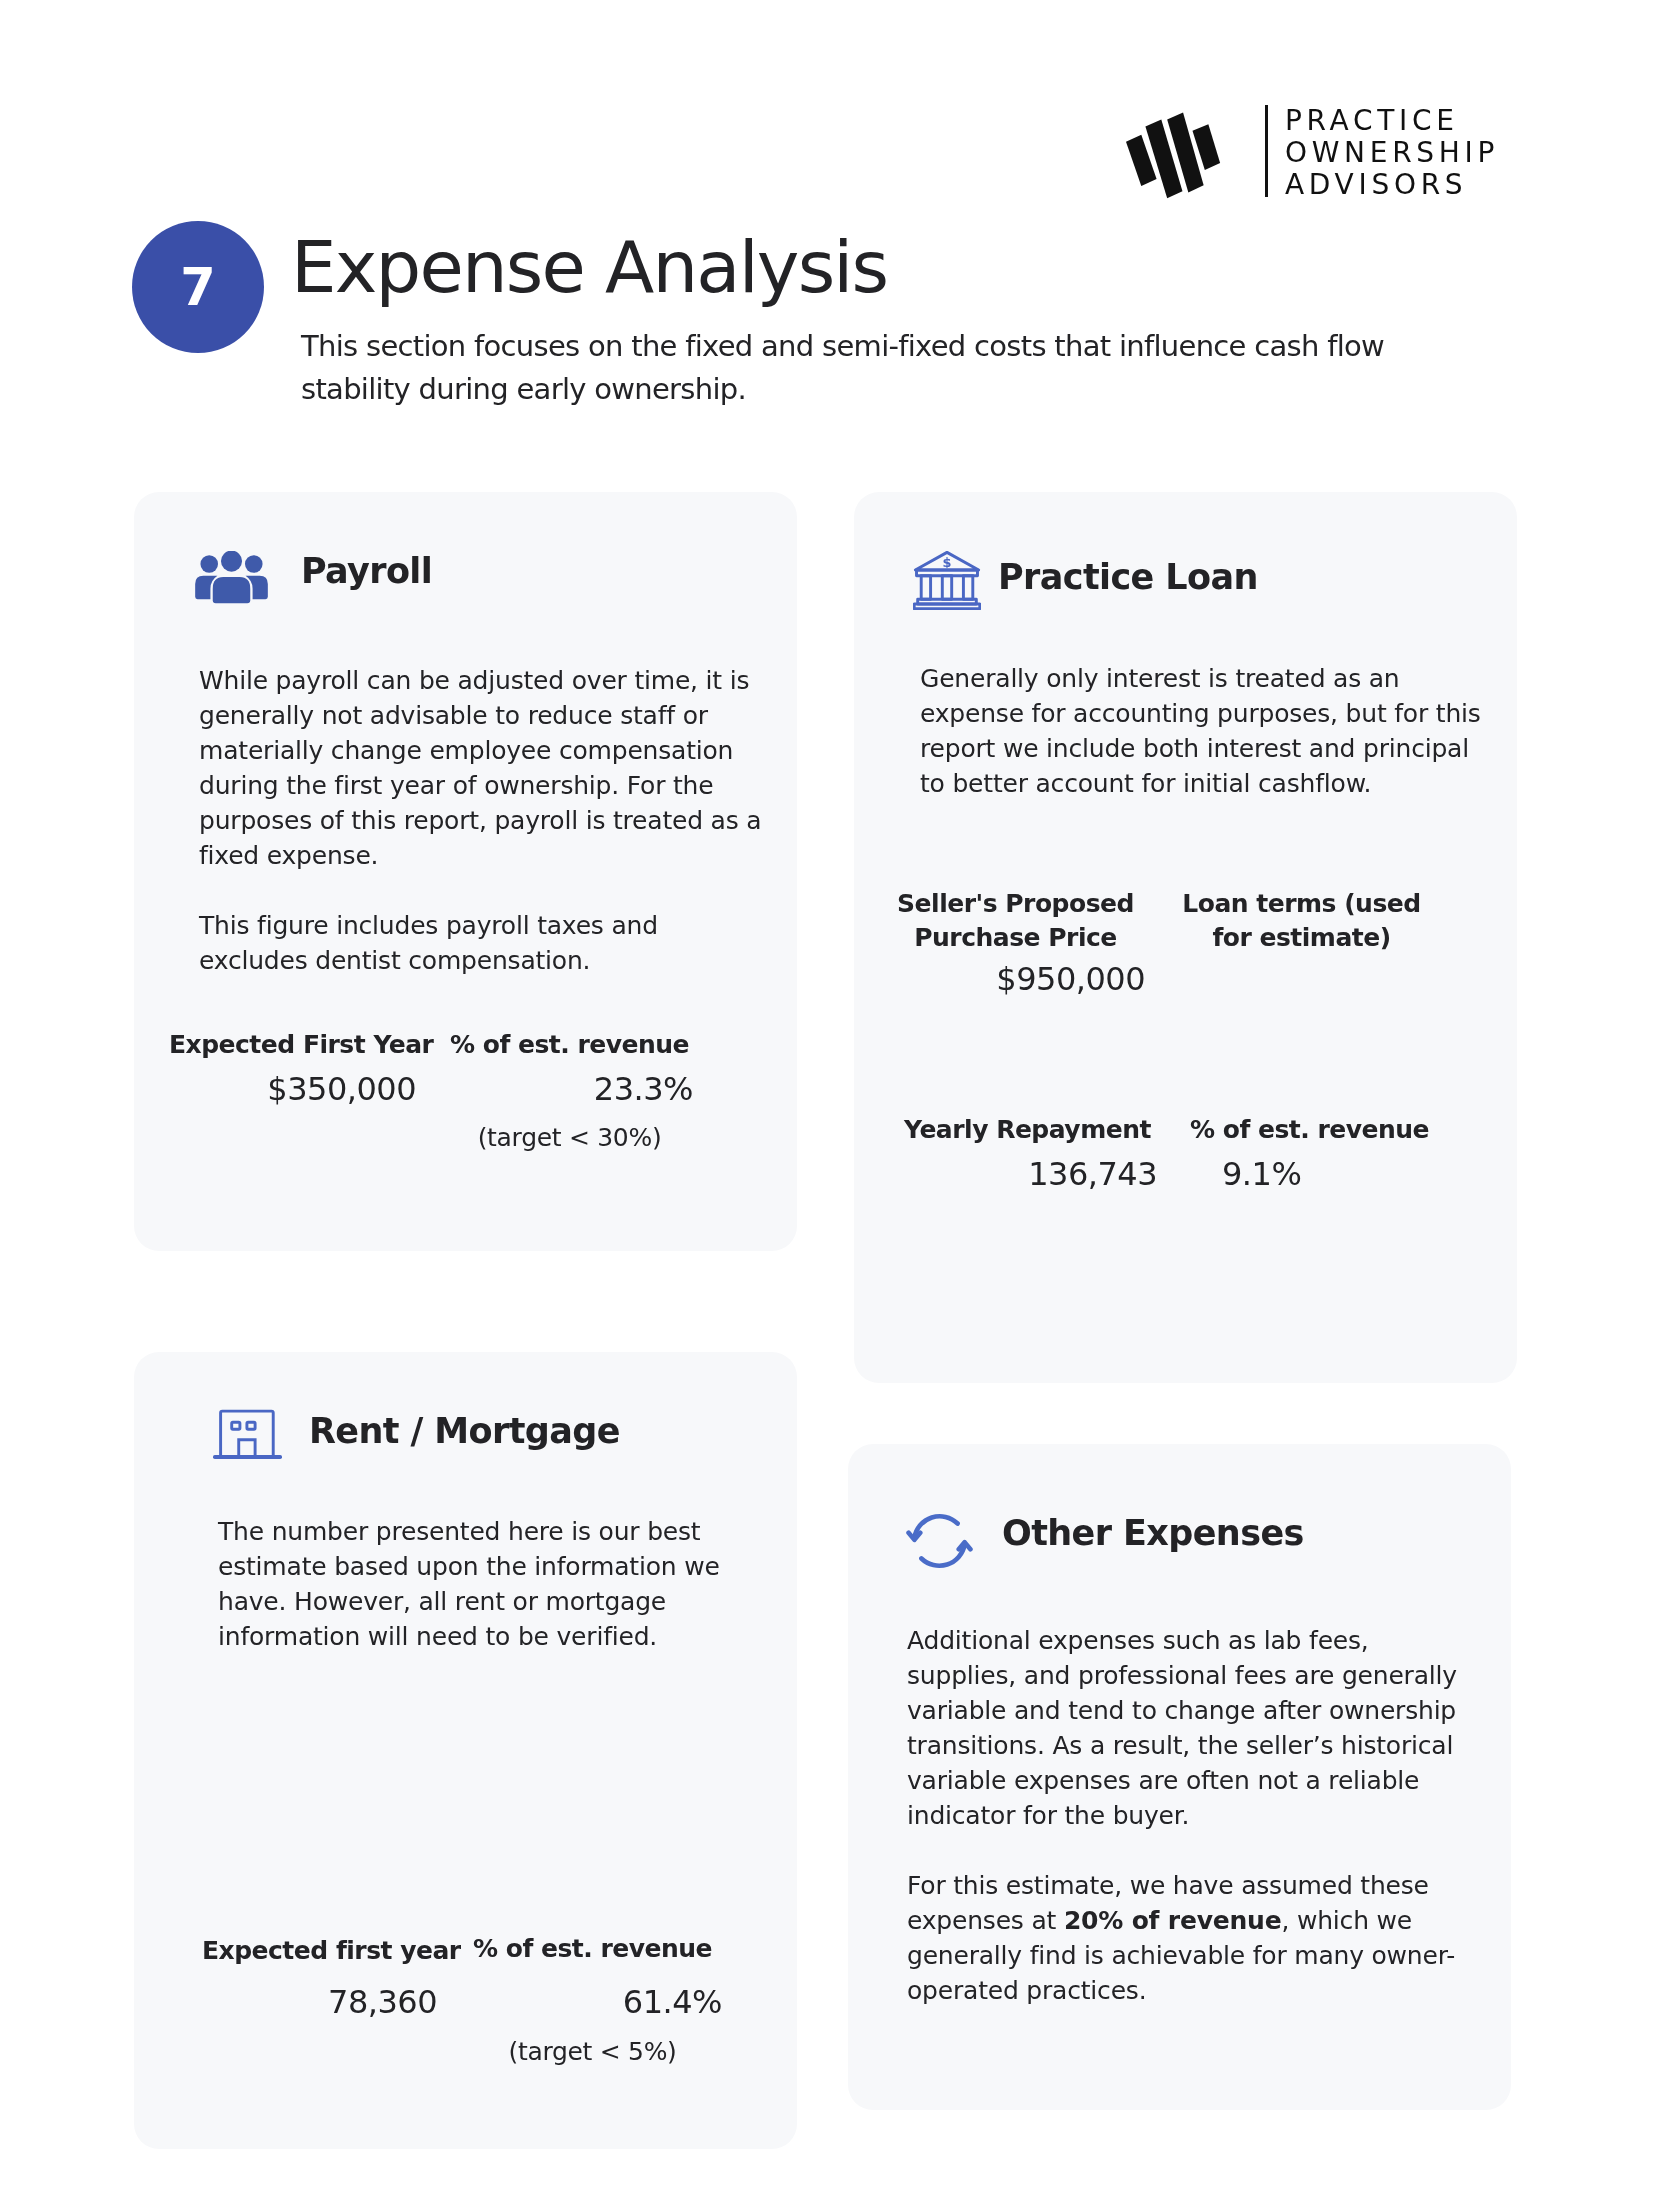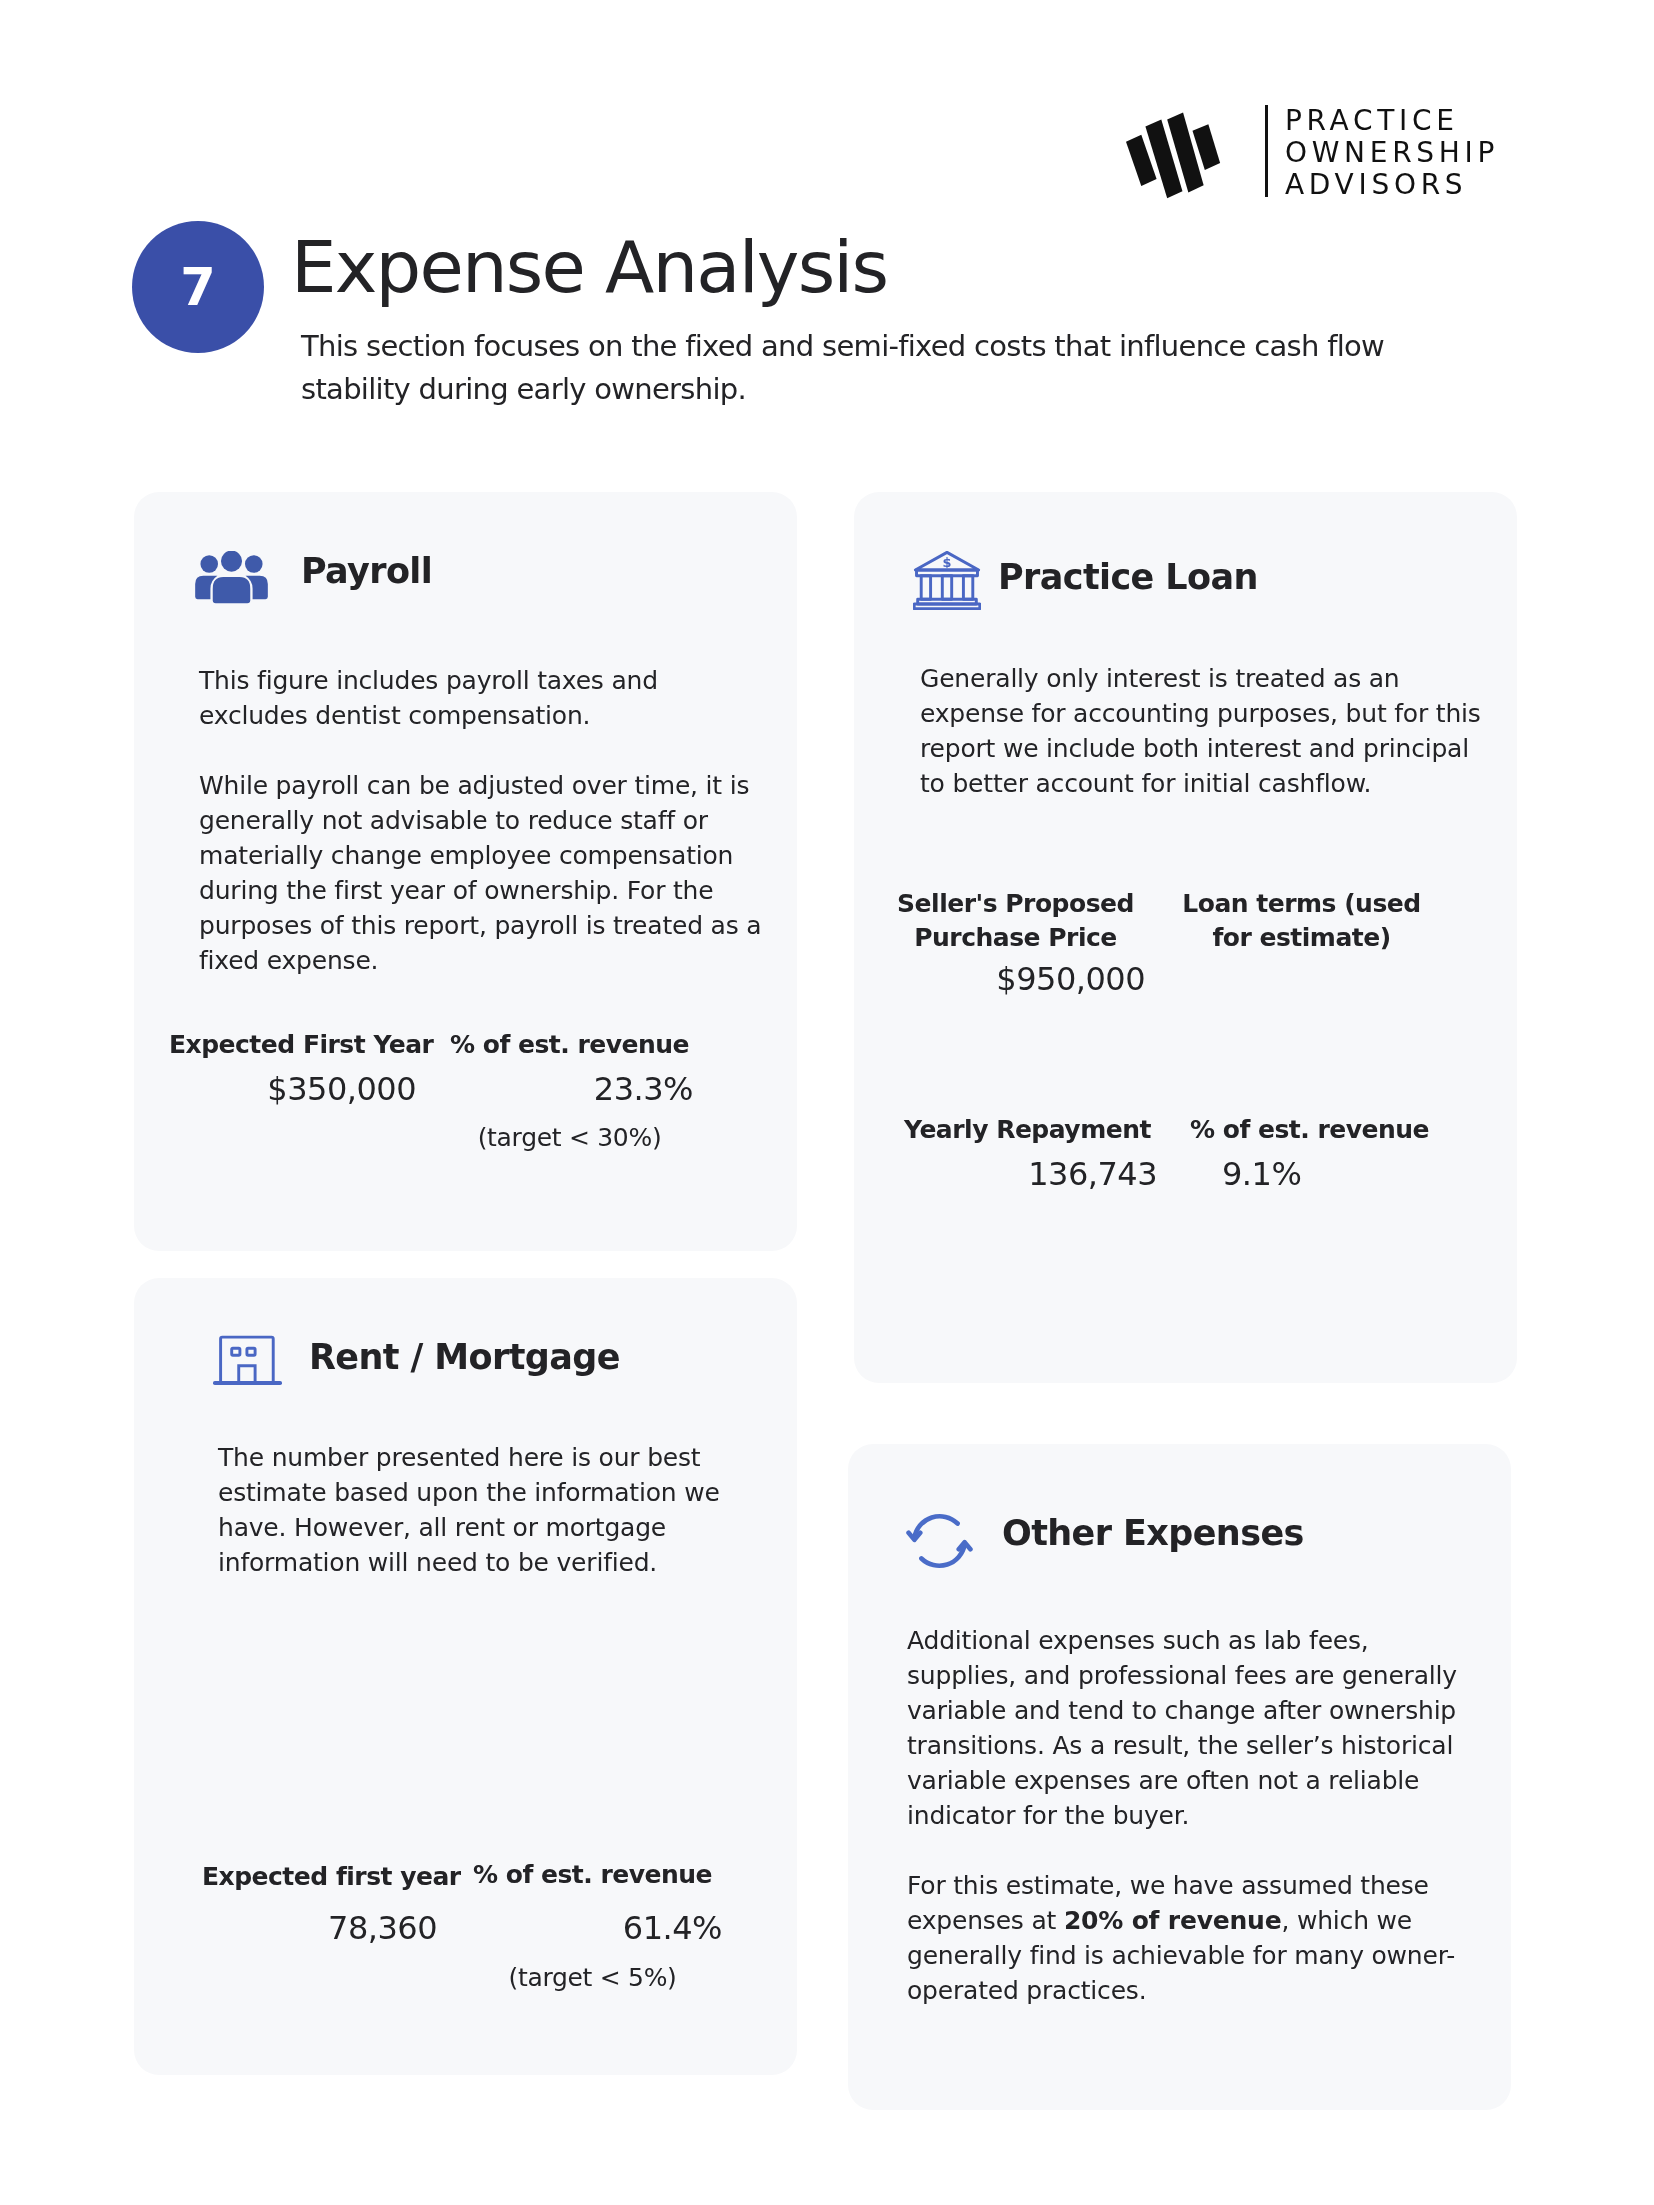--- a/index.html
+++ b/index.html
@@ -15,21 +15,21 @@
 
   
   .badge { position: absolute; left: 132px; top: 221px; width: 132px; height: 132px; border-radius: 50%; background: #3a4fa8; color: #fff; display: flex; align-items: center; justify-content: center; font-family: "DejaVu Sans", sans-serif; font-weight: 700; font-size: 51px; }
   .page-title { position: absolute; left: 291px; top: 225px; font-family: "DejaVu Sans", sans-serif; font-size: 72px; font-weight: 400; color: #232326; letter-spacing: -1.8px; white-space: nowrap; }
   .page-subtitle { position: absolute; left: 301px; top: 325px; width: 1164px; font-family: "DejaVu Sans", sans-serif; font-size: 29px; line-height: 43px; color: #232326; letter-spacing: -0.7px; }
 
   
   .card { position: absolute; background: #f7f8fa; border-radius: 25px; }
   .card-payroll { left: 134px; top: 492px; width: 663px; height: 759px; }
   .card-loan { left: 854px; top: 492px; width: 663px; height: 891px; }
-  .card-rent { left: 134px; top: 1278px; width: 663px; height: 797px; }
+  .card-rent { left: 134px; top: 1352px; width: 663px; height: 797px; }
   .card-other { left: 848px; top: 1444px; width: 663px; height: 666px; }
 
   .card-icon { position: absolute; }
   .card-title { position: absolute; font-family: "DejaVu Sans", sans-serif; font-weight: 700; font-size: 35px; color: #232326; letter-spacing: -0.6px; white-space: nowrap; }
   .card-body { position: absolute; font-family: "DejaVu Sans", sans-serif; font-size: 25px; line-height: 35px; color: #232326; letter-spacing: -0.2px; }
   .card-body p + p { margin-top: 35px; }
   .card-body b { font-weight: 700; }
 
   .stat { position: absolute; text-align: center; }
   .stat-label { font-family: "DejaVu Sans", sans-serif; font-weight: 700; font-size: 25px; line-height: 34px; color: #232326; letter-spacing: -0.5px; white-space: nowrap; }
@@ -62,22 +62,22 @@
   <svg class="card-icon" style="left:60px; top:59px;" width="75" height="53" viewBox="0 0 128 90">
     <circle cx="26" cy="22" r="15" fill="#3f5aaa"></circle>
     <circle cx="64" cy="17" r="18" fill="#3f5aaa"></circle>
     <circle cx="102" cy="22" r="15" fill="#3f5aaa"></circle>
     <path d="M2 56 Q2 42 16 42 L40 42 Q28 50 28 64 L28 82 L6 82 Q2 82 2 78 Z" fill="#3f5aaa"></path>
     <path d="M126 56 Q126 42 112 42 L88 42 Q100 50 100 64 L100 82 L122 82 Q126 82 126 78 Z" fill="#3f5aaa"></path>
     <path d="M32 64 Q32 44 50 44 L78 44 Q96 44 96 64 L96 84 Q96 89 91 89 L37 89 Q32 89 32 84 Z" fill="#3f5aaa"></path>
   </svg>
   <h2 class="card-title" style="left:167px; top:59px;">Payroll</h2>
   <div class="card-body" style="left:65px; top:171px; width:565px;">
+    <p>While payroll can be adjusted over time, it is generally not advisable to reduce staff or materially change employee compensation during the first year of ownership. For the purposes of this report, payroll is treated as a fixed expense.</p>
     <p>This figure includes payroll taxes and excludes dentist compensation.</p>
-    <p>While payroll can be adjusted over time, it is generally not advisable to reduce staff or materially change employee compensation during the first year of ownership. For the purposes of this report, payroll is treated as a fixed expense.</p>
   </div>
   <div class="stat" style="left:35px; top:536px; width:247px;">
     <div class="stat-label">Expected First Year</div>
     <div class="stat-value" style="margin-top:10.6px;">$350,000</div>
   </div>
   <div class="stat" style="left:312px; top:536px; width:247px;">
     <div class="stat-label">% of est. revenue</div>
     <div class="stat-value" style="margin-top:10.6px;">23.3%</div>
     <div class="stat-note" style="margin-top:17.6px;">(target &lt; 30%)</div>
   </div>

